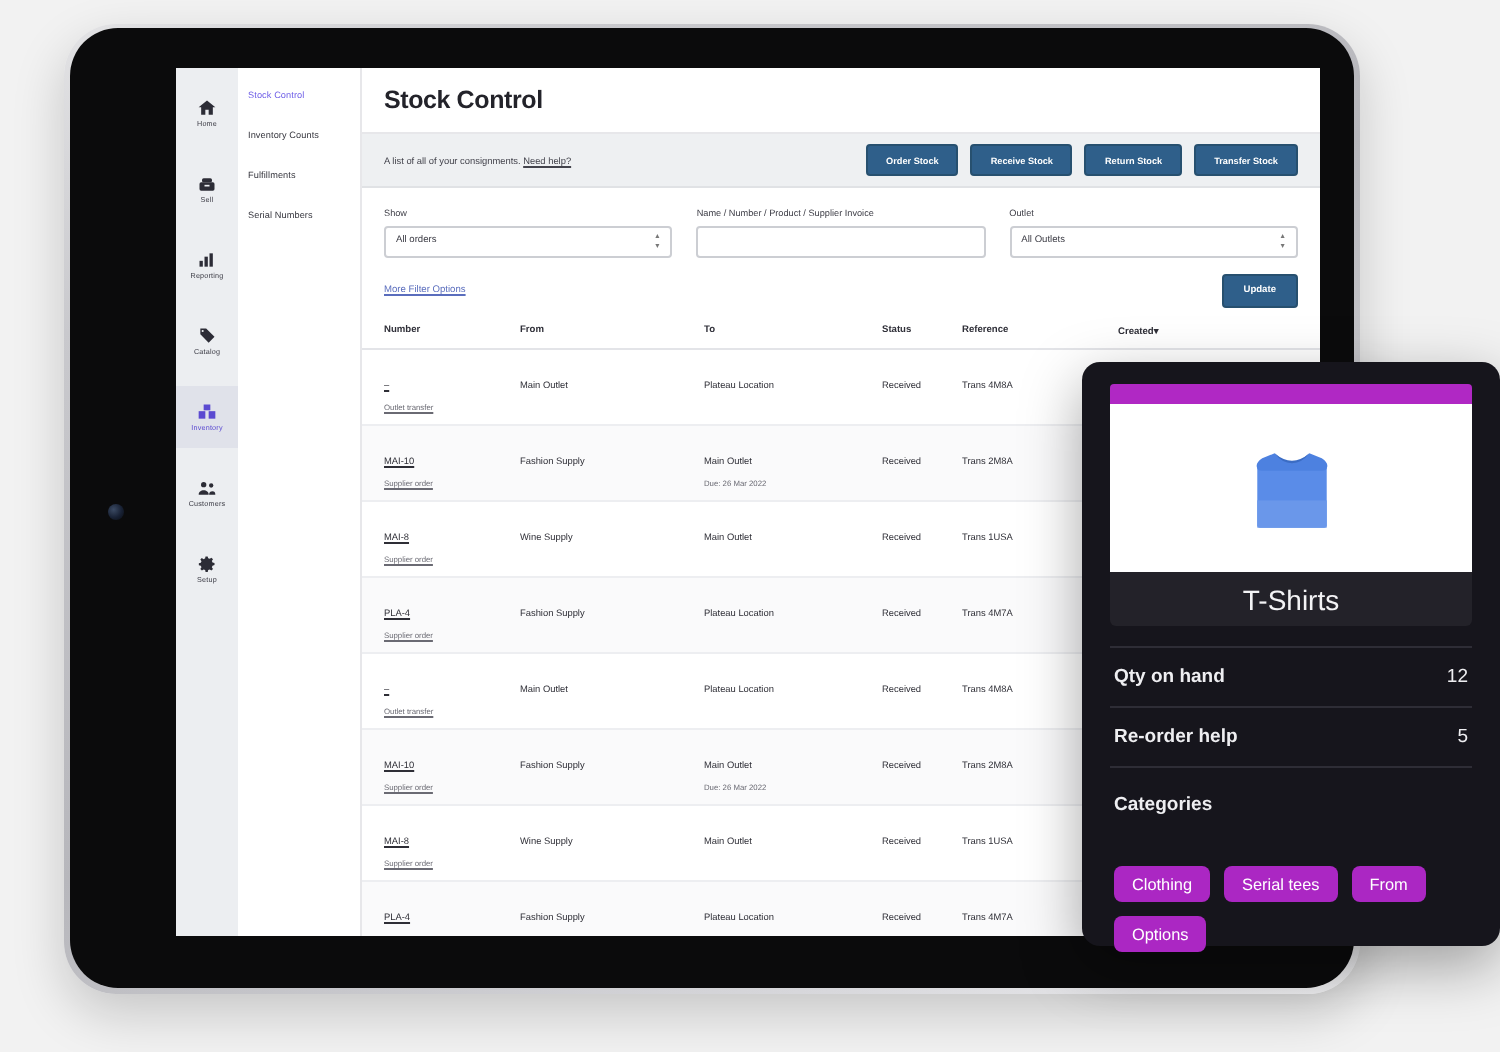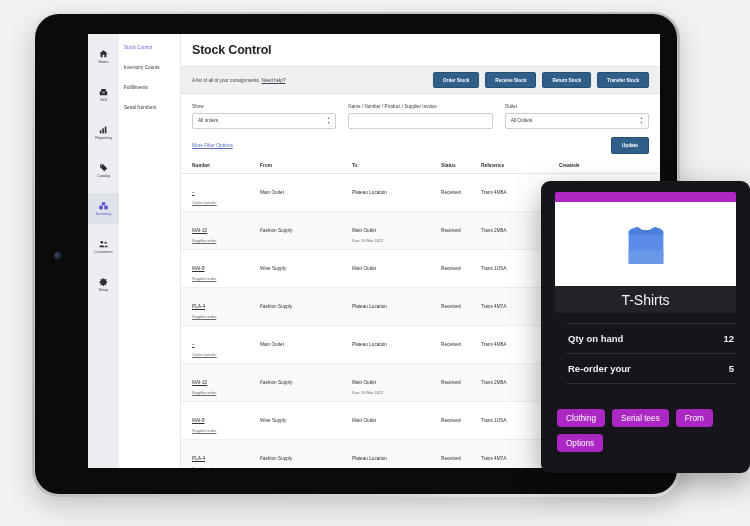--- a/index.html
+++ b/index.html
@@ -162,28 +162,28 @@
     height: 84px; background:#fff;
     display:flex; align-items:center; justify-content:center;
   }
   .tee { width: 62px; height: 62px; display:block; }
   .card-name-band {
     background:#232229; height: 27px;
     display:flex; align-items:center; justify-content:center;
     border-radius: 0 0 3px 3px;
   }
   .card-name { font-size: 14px; color:#f3f3f5; font-weight: 400; }
-  .kv-wrap { margin-top: 10px; margin-left: 11px; }
+  .kv-wrap { margin-top: 10px; }
   .kv {
     display:flex; align-items:center; justify-content:space-between;
     padding: 9px 2px; border-top: 1px solid #2e2d36;
   }
   .kv:last-of-type { border-bottom: 1px solid #2e2d36; }
   .kv-k { font-size: 9.5px; color:#eeeef1; font-weight:700; }
-  .kv-v { font-size: 9.5px; color:#eeeef1; font-weight:700; }
+  .kv-v { font-size: 9.5px; color:#eeeef1; font-weight:400; }
   .cats-title { font-size: 9.5px; color:#eeeef1; font-weight:700; margin: 13px 0 9px 2px; }
   .tags { display:flex; flex-wrap: wrap; gap: 7px; margin-left:2px;margin-top:25px; }
   .tag {
     background:#ab27c3; color:#fff;
     font-size: 8.2px; padding: 4.5px 9px; border-radius: 4px;
   }
 </style>
 </head>
 <body>
 
@@ -422,24 +422,25 @@
     </div>
     <div class="card-name-band">
       <div class="card-name">T-Shirts</div>
     </div>
     <div class="kv-wrap">
       <div class="kv">
         <div class="kv-k">Qty on hand</div>
         <div class="kv-v">12</div>
       </div>
       <div class="kv">
-        <div class="kv-k">Re-order your</div>
+        <div class="kv-k">Re-order help</div>
         <div class="kv-v">5</div>
       </div>
     </div>
+    <div class="cats-title">Categories</div>
     <div class="tags" id="tags">
         <div class="tag">Clothing</div>
         <div class="tag">Serial tees</div>
         <div class="tag">From</div>
         <div class="tag">Options</div>
       </div>
   </div>
 
 </div>
 

